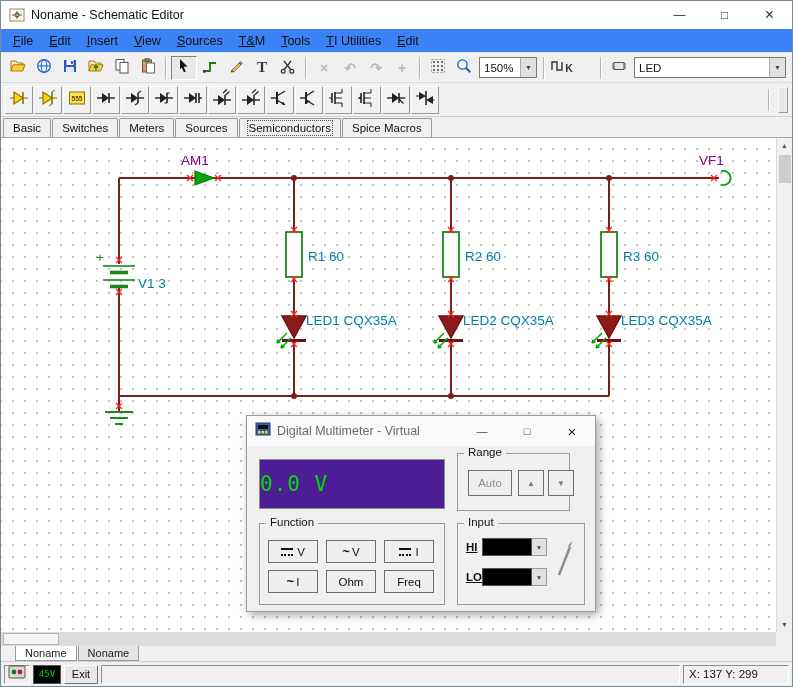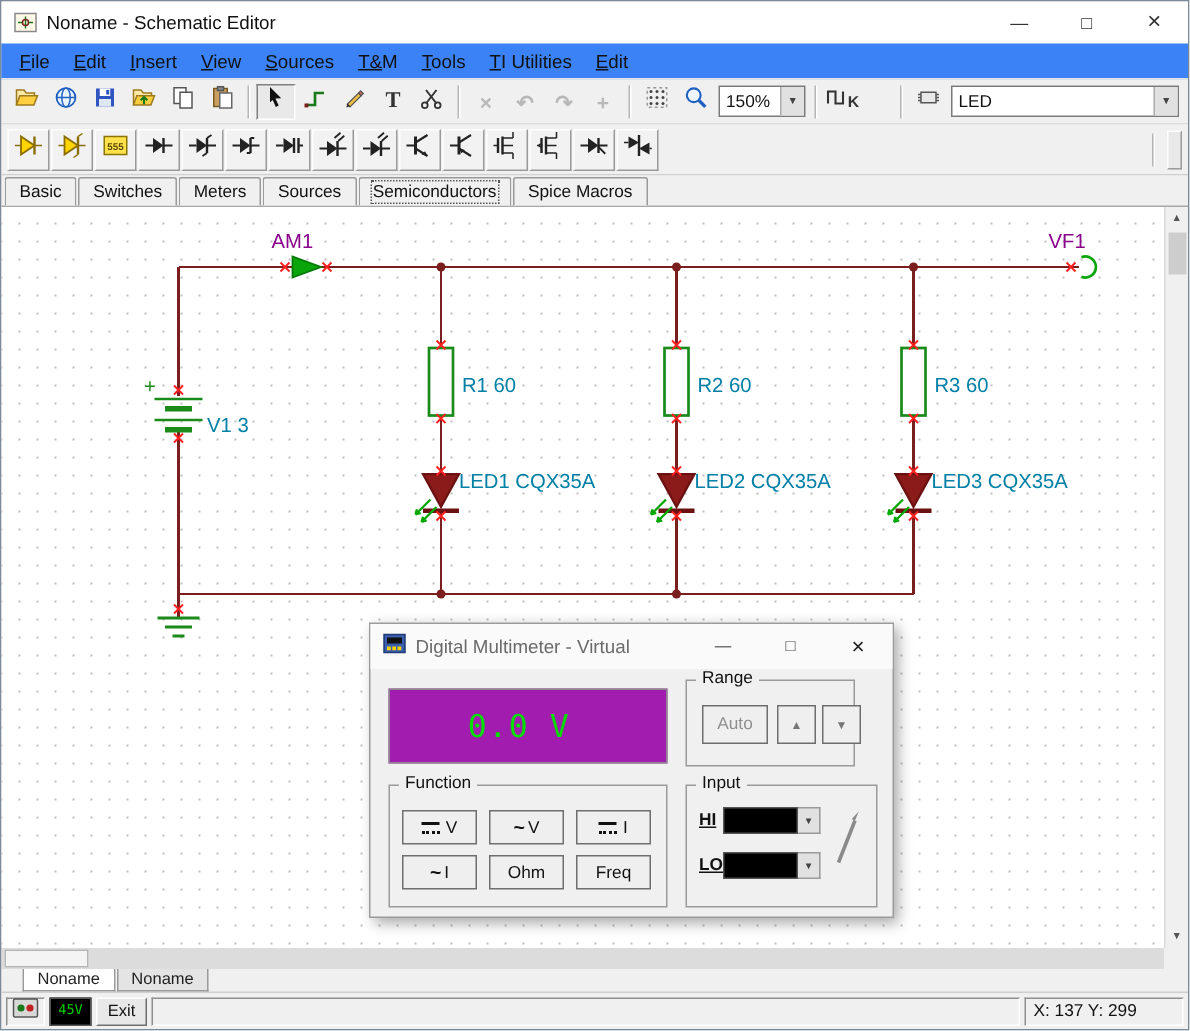--- a/index.html
+++ b/index.html
@@ -62,21 +62,21 @@
   .vs-bottom { margin-top:auto; }
 
   
   .dmm { position:absolute; left:245px; top:277px; width:350px; height:197px; background:#f0f0f0; border:1px solid #9b9b9b; box-shadow:3px 3px 9px rgba(0,0,0,0.35); z-index:5; }
   .dmm-title { height:30px; background:#fafafa; display:flex; align-items:center; padding:0 8px; }
   .dmm-title-text { font-size:12.5px; color:#6a6a6a; margin-left:6px; }
   .dmm-btns { margin-left:auto; display:flex; gap:15px; }
   .dmm-btns .wc2 { width:30px; height:22px; display:flex; align-items:center; justify-content:center; font-size:11px; color:#444; }
   .dmm-btns .wc2.close { font-size:15px; color:#222; }
   .dmm-body { position:relative; height:165px; }
-  .dmm-display { position:absolute; left:12px; top:13px; width:186px; height:50px; background:#a21caf; border:1px solid #8a8a8a; display:flex; align-items:center; justify-content:center; padding-right:12px; }
+  .dmm-display { position:absolute; left:12px; top:13px; width:186px; height:50px; background:#4c1d95; border:1px solid #8a8a8a; display:flex; align-items:center; justify-content:flex-start; padding-right:12px; }
   .dmm-display span { color:#00e000; font-family:"DejaVu Sans Mono", monospace; font-size:21px; letter-spacing:1px; }
   .group { position:absolute; border:1px solid #9a9a9a; }
   .group-label { position:absolute; top:-8px; left:6px; background:#f0f0f0; padding:0 4px; font-size:11.5px; color:#111; }
   .range-group { left:210px; top:7px; width:113px; height:58px; }
   .func-group { left:12px; top:77px; width:186px; height:82px; }
   .input-group { left:210px; top:77px; width:128px; height:82px; }
   .win-btn { position:absolute; background:#efefef; border:1px solid #6e6e6e; display:flex; align-items:center; justify-content:center; font-size:11.5px; color:#111; }
   .win-btn.disabled { color:#8f8f8f; }
   .win-btn .tiny { font-size:8px; color:#777; }
   .frow { position:absolute; left:0; width:100%; display:flex; gap:8px; padding-left:8px; }

